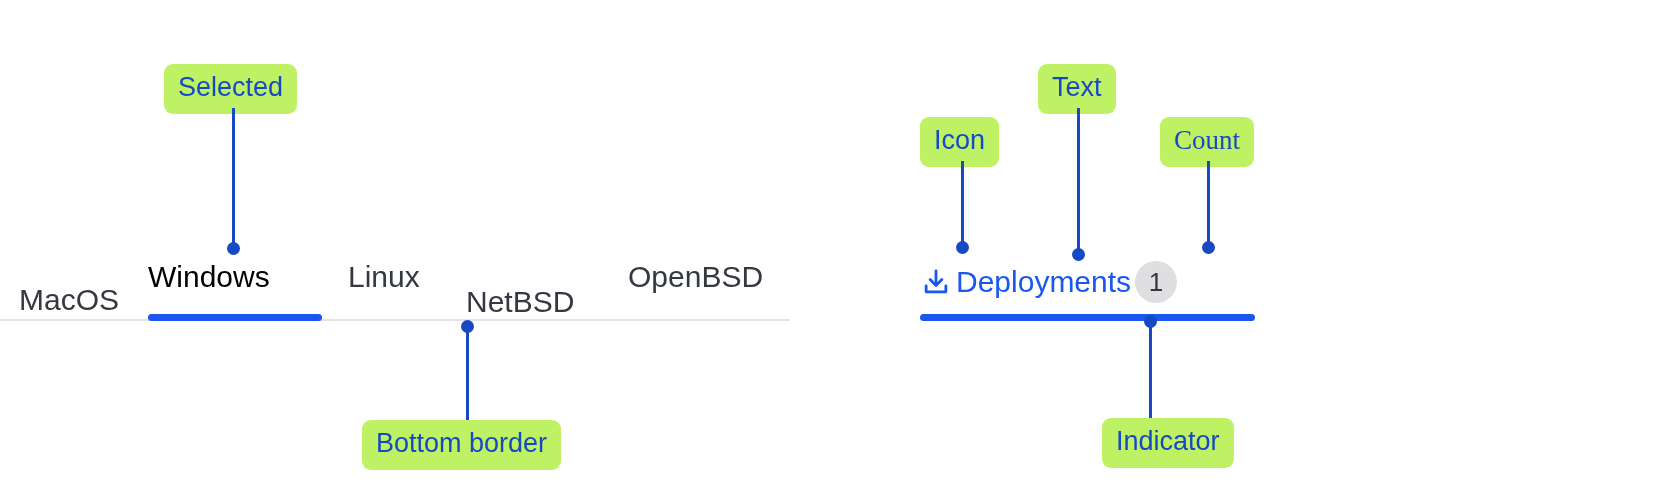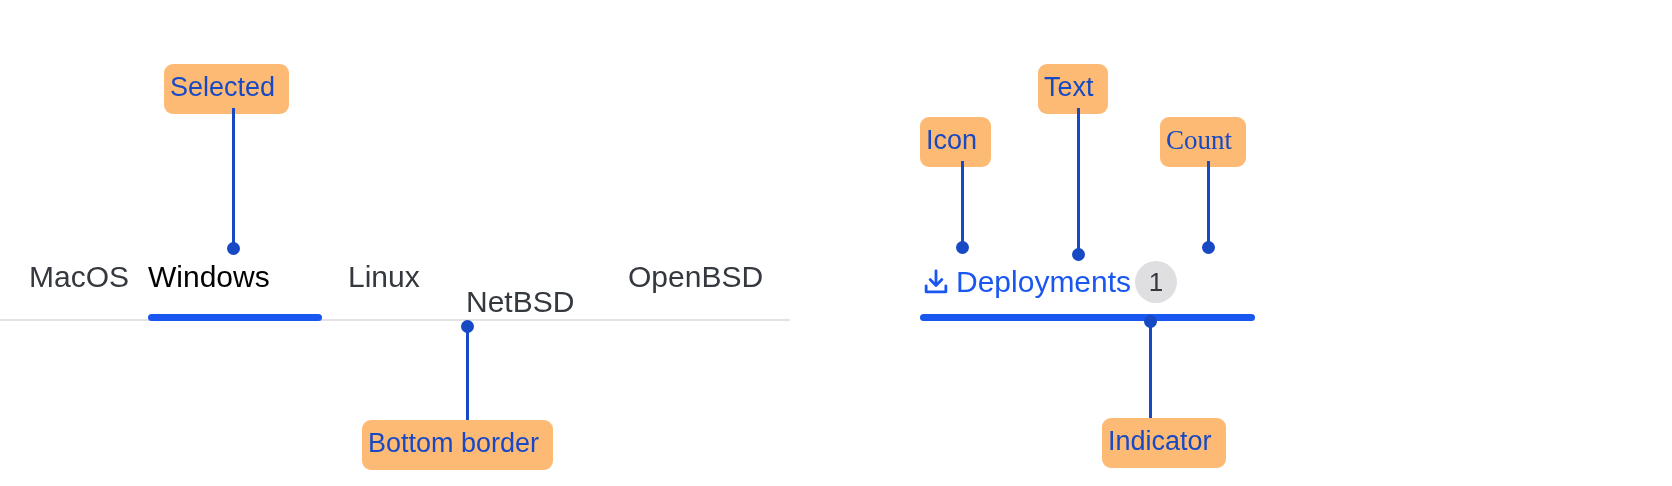--- a/index.html
+++ b/index.html
@@ -15,25 +15,25 @@
     position: relative;
     width: 1672px;
     height: 486px;
     background: #ffffff;
     overflow: hidden;
   }
 
   
   .callout {
     position: absolute;
-    background: #fdba74;
+    background: #bef264;
     color: #1749c4;
     font-size: 27px;
     line-height: 1;
-    padding: 10px 14px 13px 6px;
+    padding: 10px 14px 13px 14px;
     border-radius: 9px;
     white-space: nowrap;
     font-family: "Liberation Sans", sans-serif;
   }
 
   
   .leader {
     position: absolute;
     width: 3px;
     background: #1749c4;
@@ -139,21 +139,21 @@
 
 <div id="stage">
 
   <div class="callout" style="left:164px; top:64px;">Selected</div>
   <div class="leader" style="left:232px; top:108px; height:142px;"></div>
   <div class="leader-dot" style="left:227px; top:242px;"></div>
 
   <div class="tabstrip">
     <div class="tabstrip-divider"></div>
 
-    <div class="tab" style="left:29px;">MacOS</div>
+    <div class="tab" style="left:19px;margin-top:23px;">MacOS</div>
 
     <div class="tab is-selected" style="left:148px;">Windows</div>
     <div class="tab-underline" style="left:148px; width:174px;"></div>
 
     <div class="tab" style="left:348px;">Linux</div>
 
     <div class="tab" style="left:466px;margin-top:25px;">NetBSD</div>
 
     <div class="tab" style="left:628px;">OpenBSD</div>
   </div>

